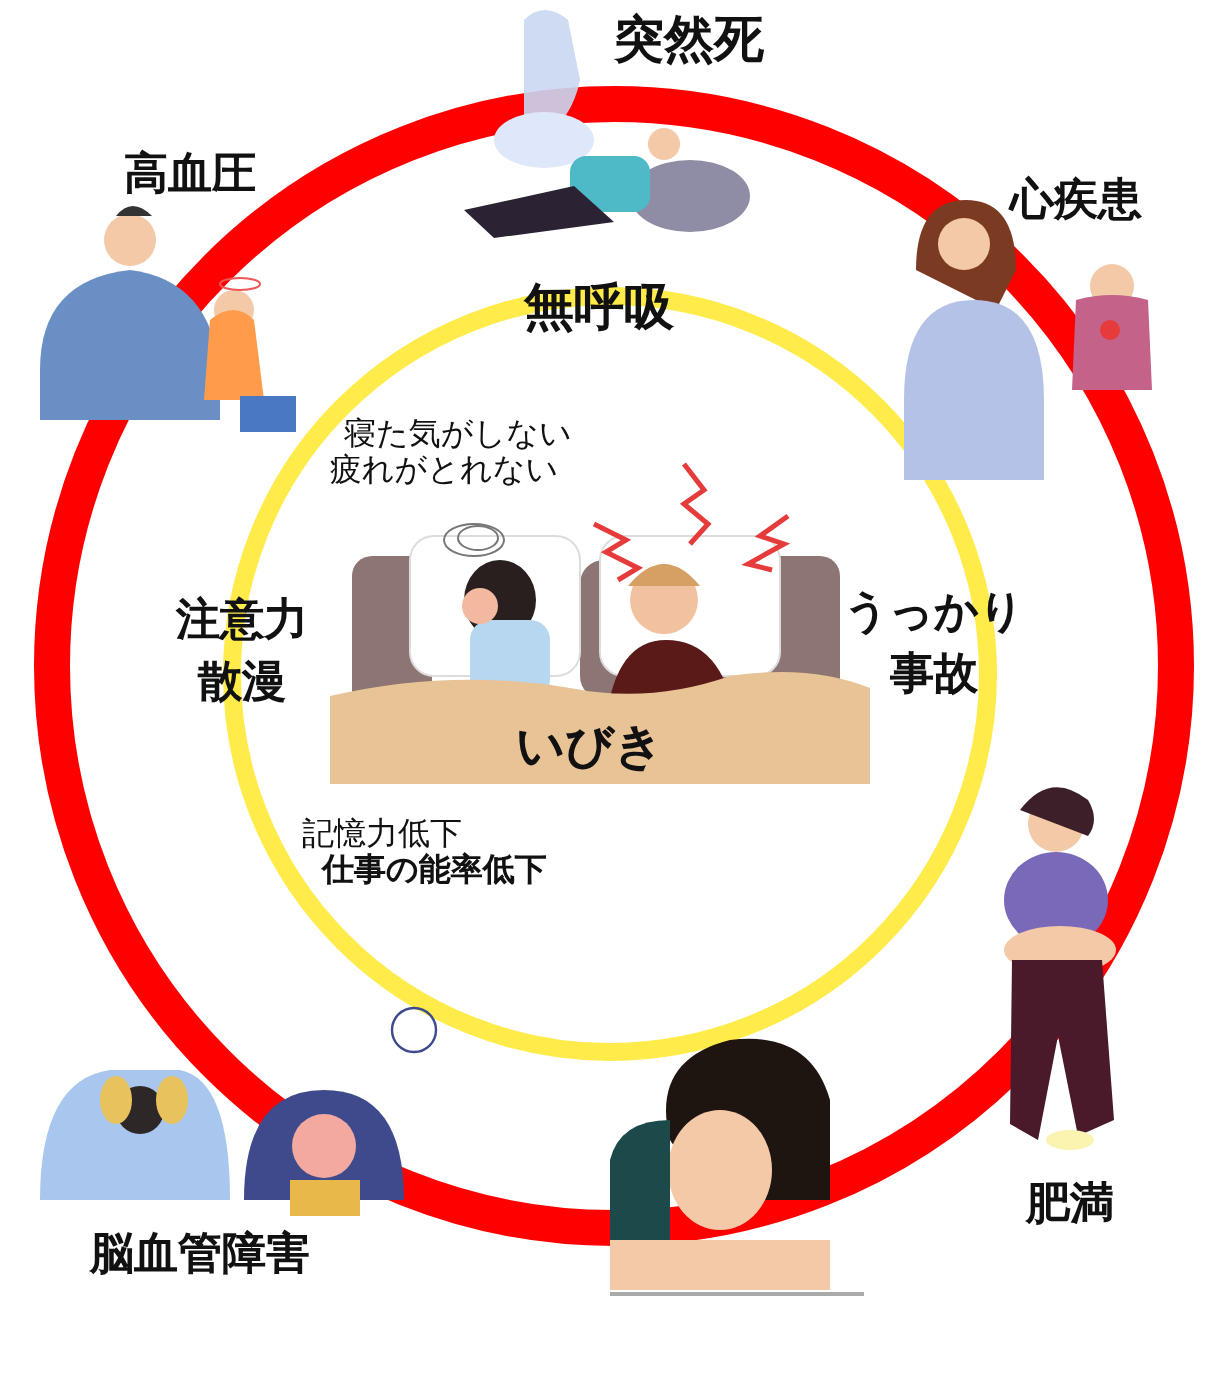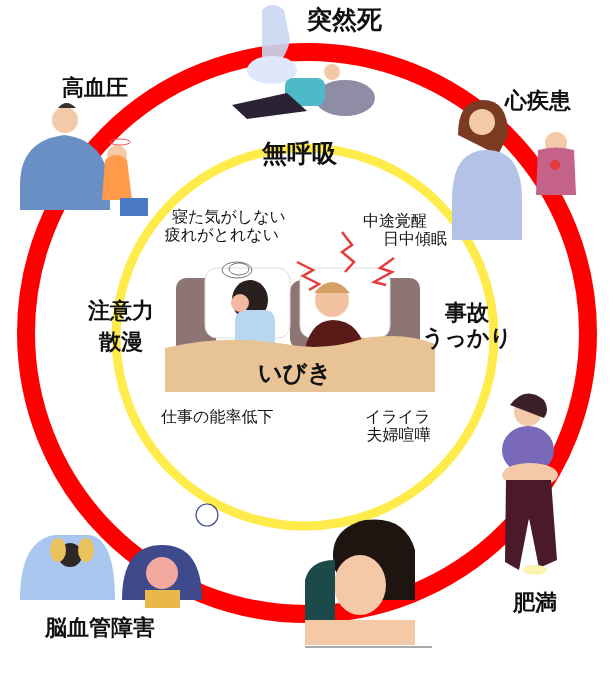--- a/index.html
+++ b/index.html
@@ -113,34 +113,27 @@
   <div class="lbl bold mid" style="left:505px; top:88px;">心疾患</div>
   <div class="lbl bold mid" style="left:513px; top:590px;">肥満</div>
   <div class="lbl bold big" style="left:262px; top:140px;">無呼吸</div>
 
   <div class="lbl bold mid" style="left:45px; top:615px;">脳血管障害</div>
 
   <div class="lbl small center" style="left:158px; top:208px;">
     <div style="padding-left:14px;">寝た気がしない</div>
     <div>疲れがとれない</div>
   </div>
-  <div class="lbl small" style="left:363px; top:212px;">
-    <div>中途覚醒</div>
-    <div style="padding-left:20px;">日中傾眠</div>
-  </div>
   <div class="lbl bold mid center" style="left:88px; top:298px;">
     <div>注意力</div>
     <div style="margin-top:6px;">散漫</div>
   </div>
   <div class="lbl bold mid center" style="left:422px; top:294px;">
+    <div>うっかり</div>
     <div style="margin-top:6px;">事故</div>
-    <div>うっかり</div>
   </div>
   <div class="lbl small" style="left:151px; top:408px;">
-    <div style="padding-left:10px;">仕事の能率低下</div>
-  </div>
-  <div class="lbl small right" style="left:365px; top:408px;">
-    <div>イライラ</div>
-    <div>夫婦喧嘩</div>
+    <div>記憶力低下</div>
+    <div style="padding-left:10px;font-weight:bold;">仕事の能率低下</div>
   </div>
 
   <div class="lbl bold" style="left:258px; top:360px; font-size:24px;">いびき</div>
 </div>
 
 </body></html>

